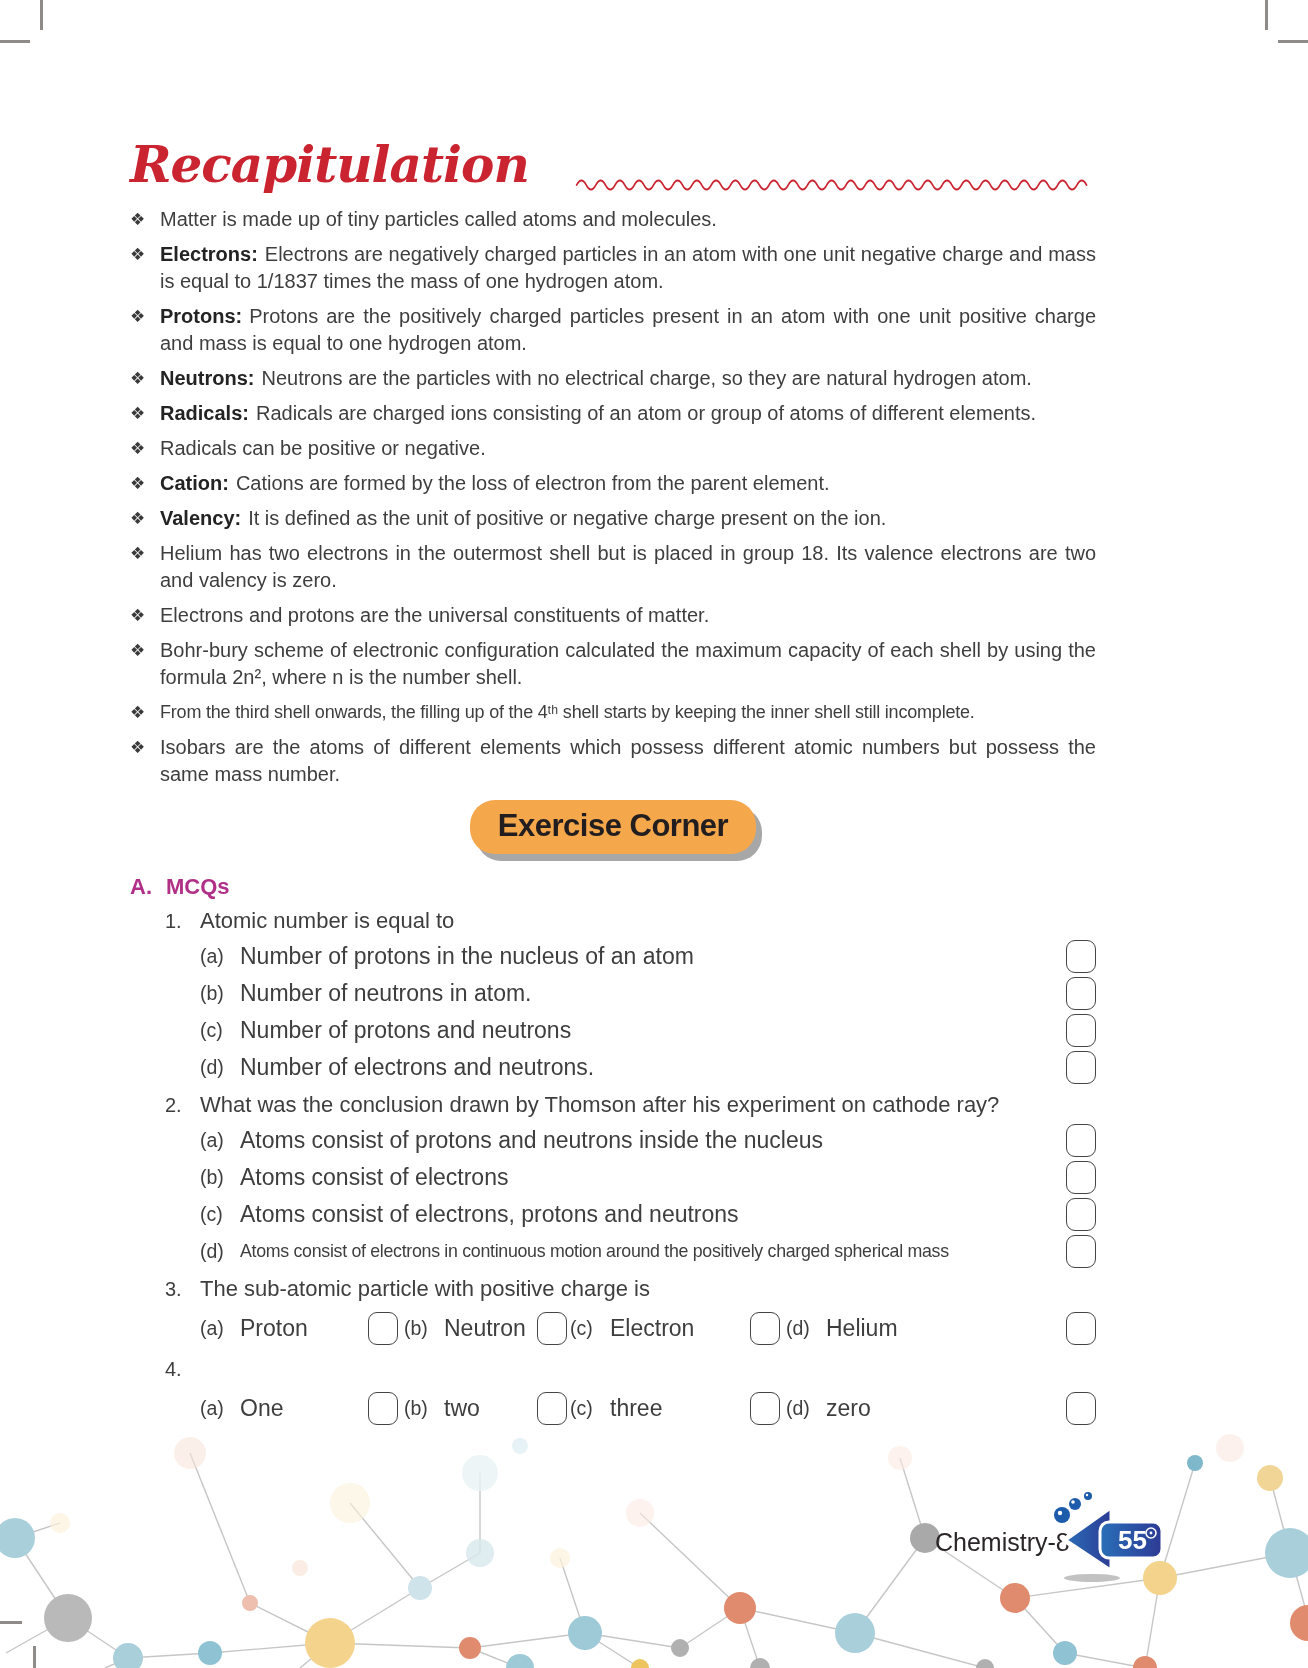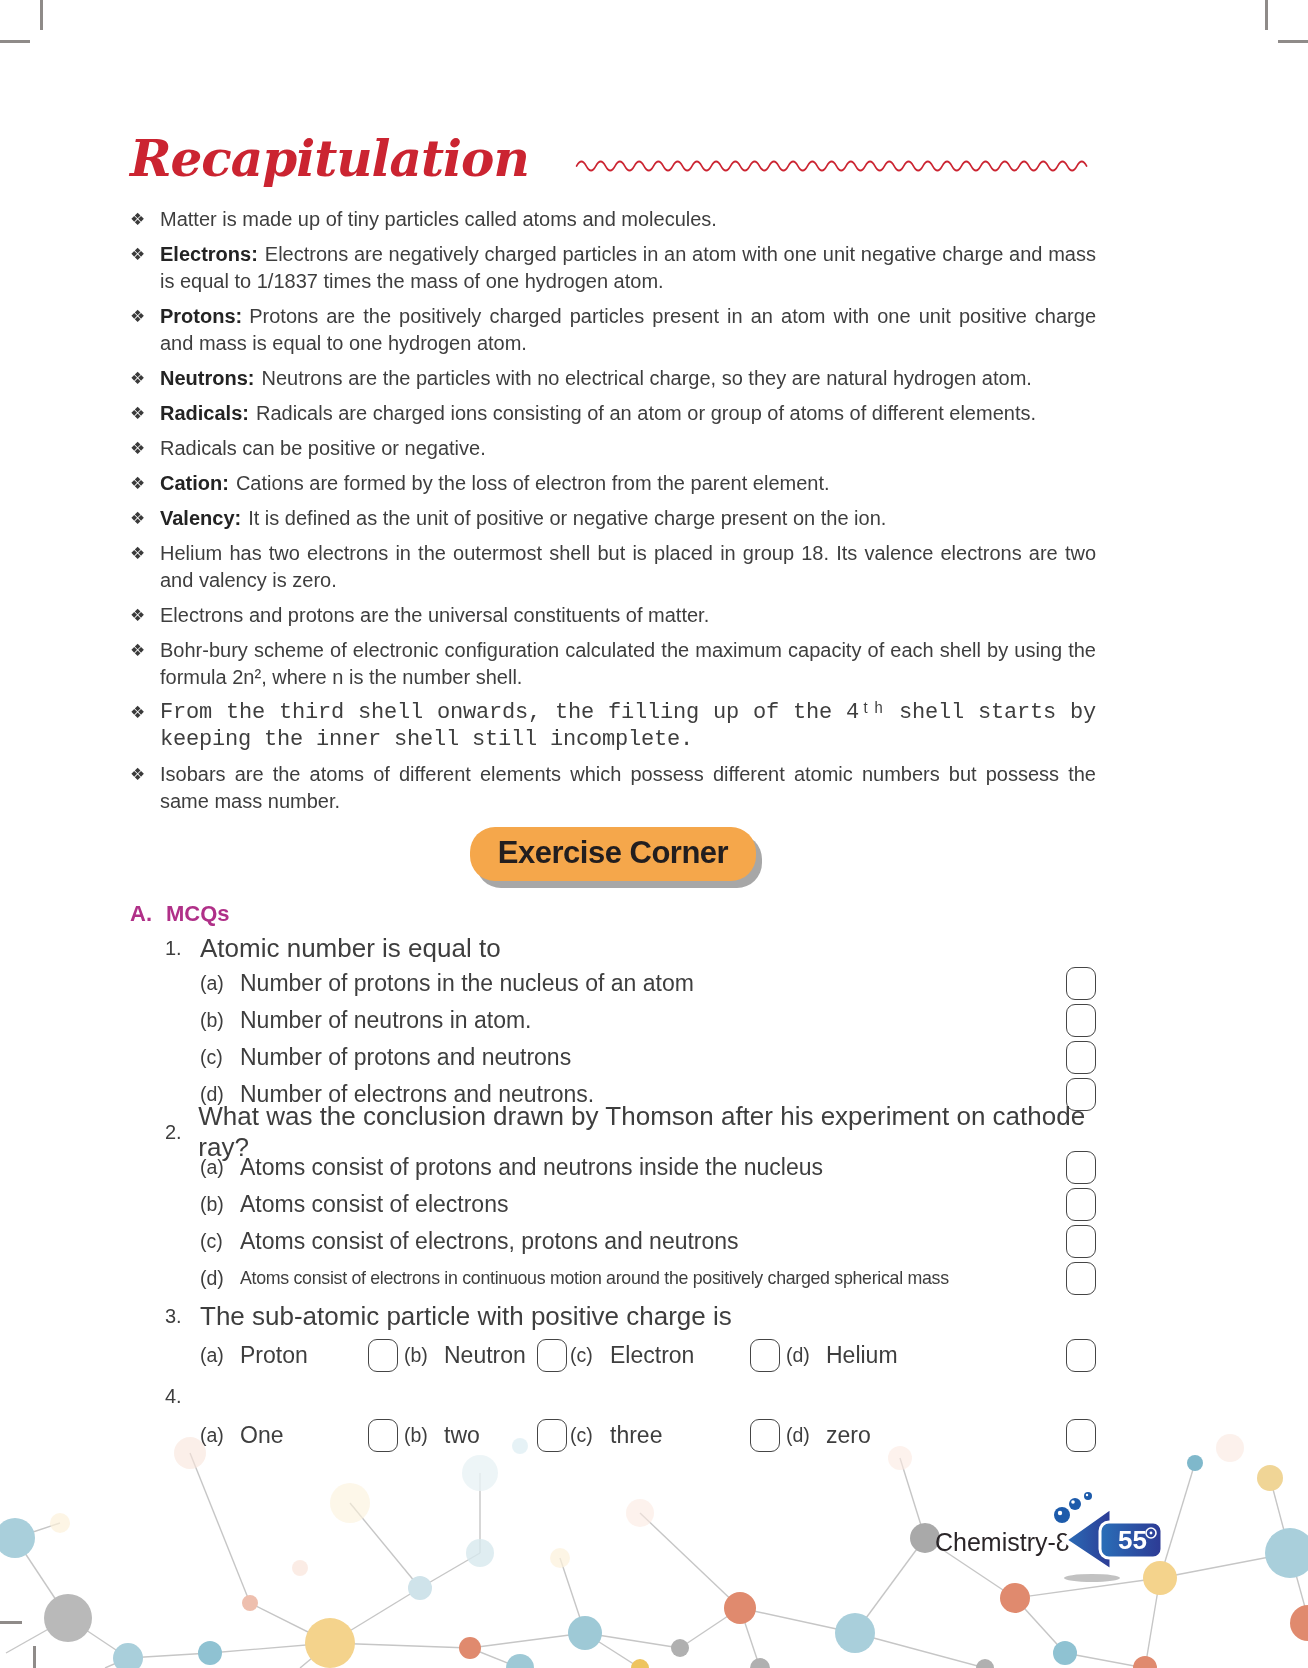--- a/index.html
+++ b/index.html
@@ -7,49 +7,49 @@
               font-family:"Liberation Sans", sans-serif; }
   .page { position:relative; width:1308px; height:1668px; background:#fff; }
 
   
   .crop { position:absolute; background:#8f8b89; }
 
   
   .content { position:absolute; left:130px; top:122px; width:966px; }
 
   
-  .title-row { display:flex; align-items:center; height:72px;gap:40px; }
+  .title-row { display:flex; align-items:flex-end; height:72px;gap:40px; }
   .recap-title { font-family:"DejaVu Serif", serif; font-style:italic; font-weight:bold;
                  font-size:50px; color:#cb2431; letter-spacing:-1px; white-space:nowrap;
                  padding-right:6px; }
   .wave { flex:1; height:20px; margin-top:14px; }
 
   
   .recap-list { list-style:none; margin-top:12px; }
   .recap-list li { display:flex; margin-bottom:8px; }
   .b-icon { width:30px; flex:0 0 30px; font-size:17px; color:#3a3a3a; line-height:27px; }
   .recap-list p { flex:1; font-size:20px; line-height:27px; color:#3e3e3e;
                   text-align:justify; }
   .recap-list b[data-bind]:not(:empty) { color:#232323; margin-right:7px; }
-  li.condensed p { font-size:22px; letter-spacing:-0.2px;font-family:Liberation Mono, monospace; }
+  li.condensed p { font-size:18px; letter-spacing:-0.2px; }
 
   
   .btn-wrap { display:flex; justify-content:center; margin-top:12px; }
   .exercise-btn { background:#f5a74b; border-radius:25px; padding:8px 28px 10px;
                   box-shadow:6px 7px 0 rgba(95,95,95,0.55); cursor:pointer; }
   .exercise-btn span { font-size:31px; font-weight:800; color:#221e1f; letter-spacing:-0.5px; }
 
   
   .mcq-head { margin-top:20px; height:28px; display:flex; }
   .mcq-head span { font-size:22px; font-weight:bold; color:#b03088; }
   .mcq-letter { width:36px; }
   .q { margin-top:2px; }
   .q-row { display:flex; padding-left:35px; height:34px; align-items:center; }
   .q-num { width:35px; font-size:20px; color:#3e3e3e; }
-  .q-text { font-size:26px; color:#3e3e3e; }
+  .q-text { font-size:22px; color:#3e3e3e; }
   .opts { padding-left:70px; }
   .opt-row { display:flex; align-items:center; height:37px; }
   .o-label { width:40px; font-size:19.5px; color:#3e3e3e; flex:0 0 40px; }
   .o-text { font-size:23px; color:#3e3e3e; flex:1; }
   .opt-row.condensed .o-text { font-size:17.8px; letter-spacing:-0.3px; }
   .cb { width:30px; height:33px; border:1.8px solid #454545; border-radius:9px;
         background:#fff; flex:0 0 30px; }
   
   .opt-inline { display:flex; align-items:center; height:44px; padding-left:70px; }
   .opt-inline .o-text { flex:0 0 auto; }

